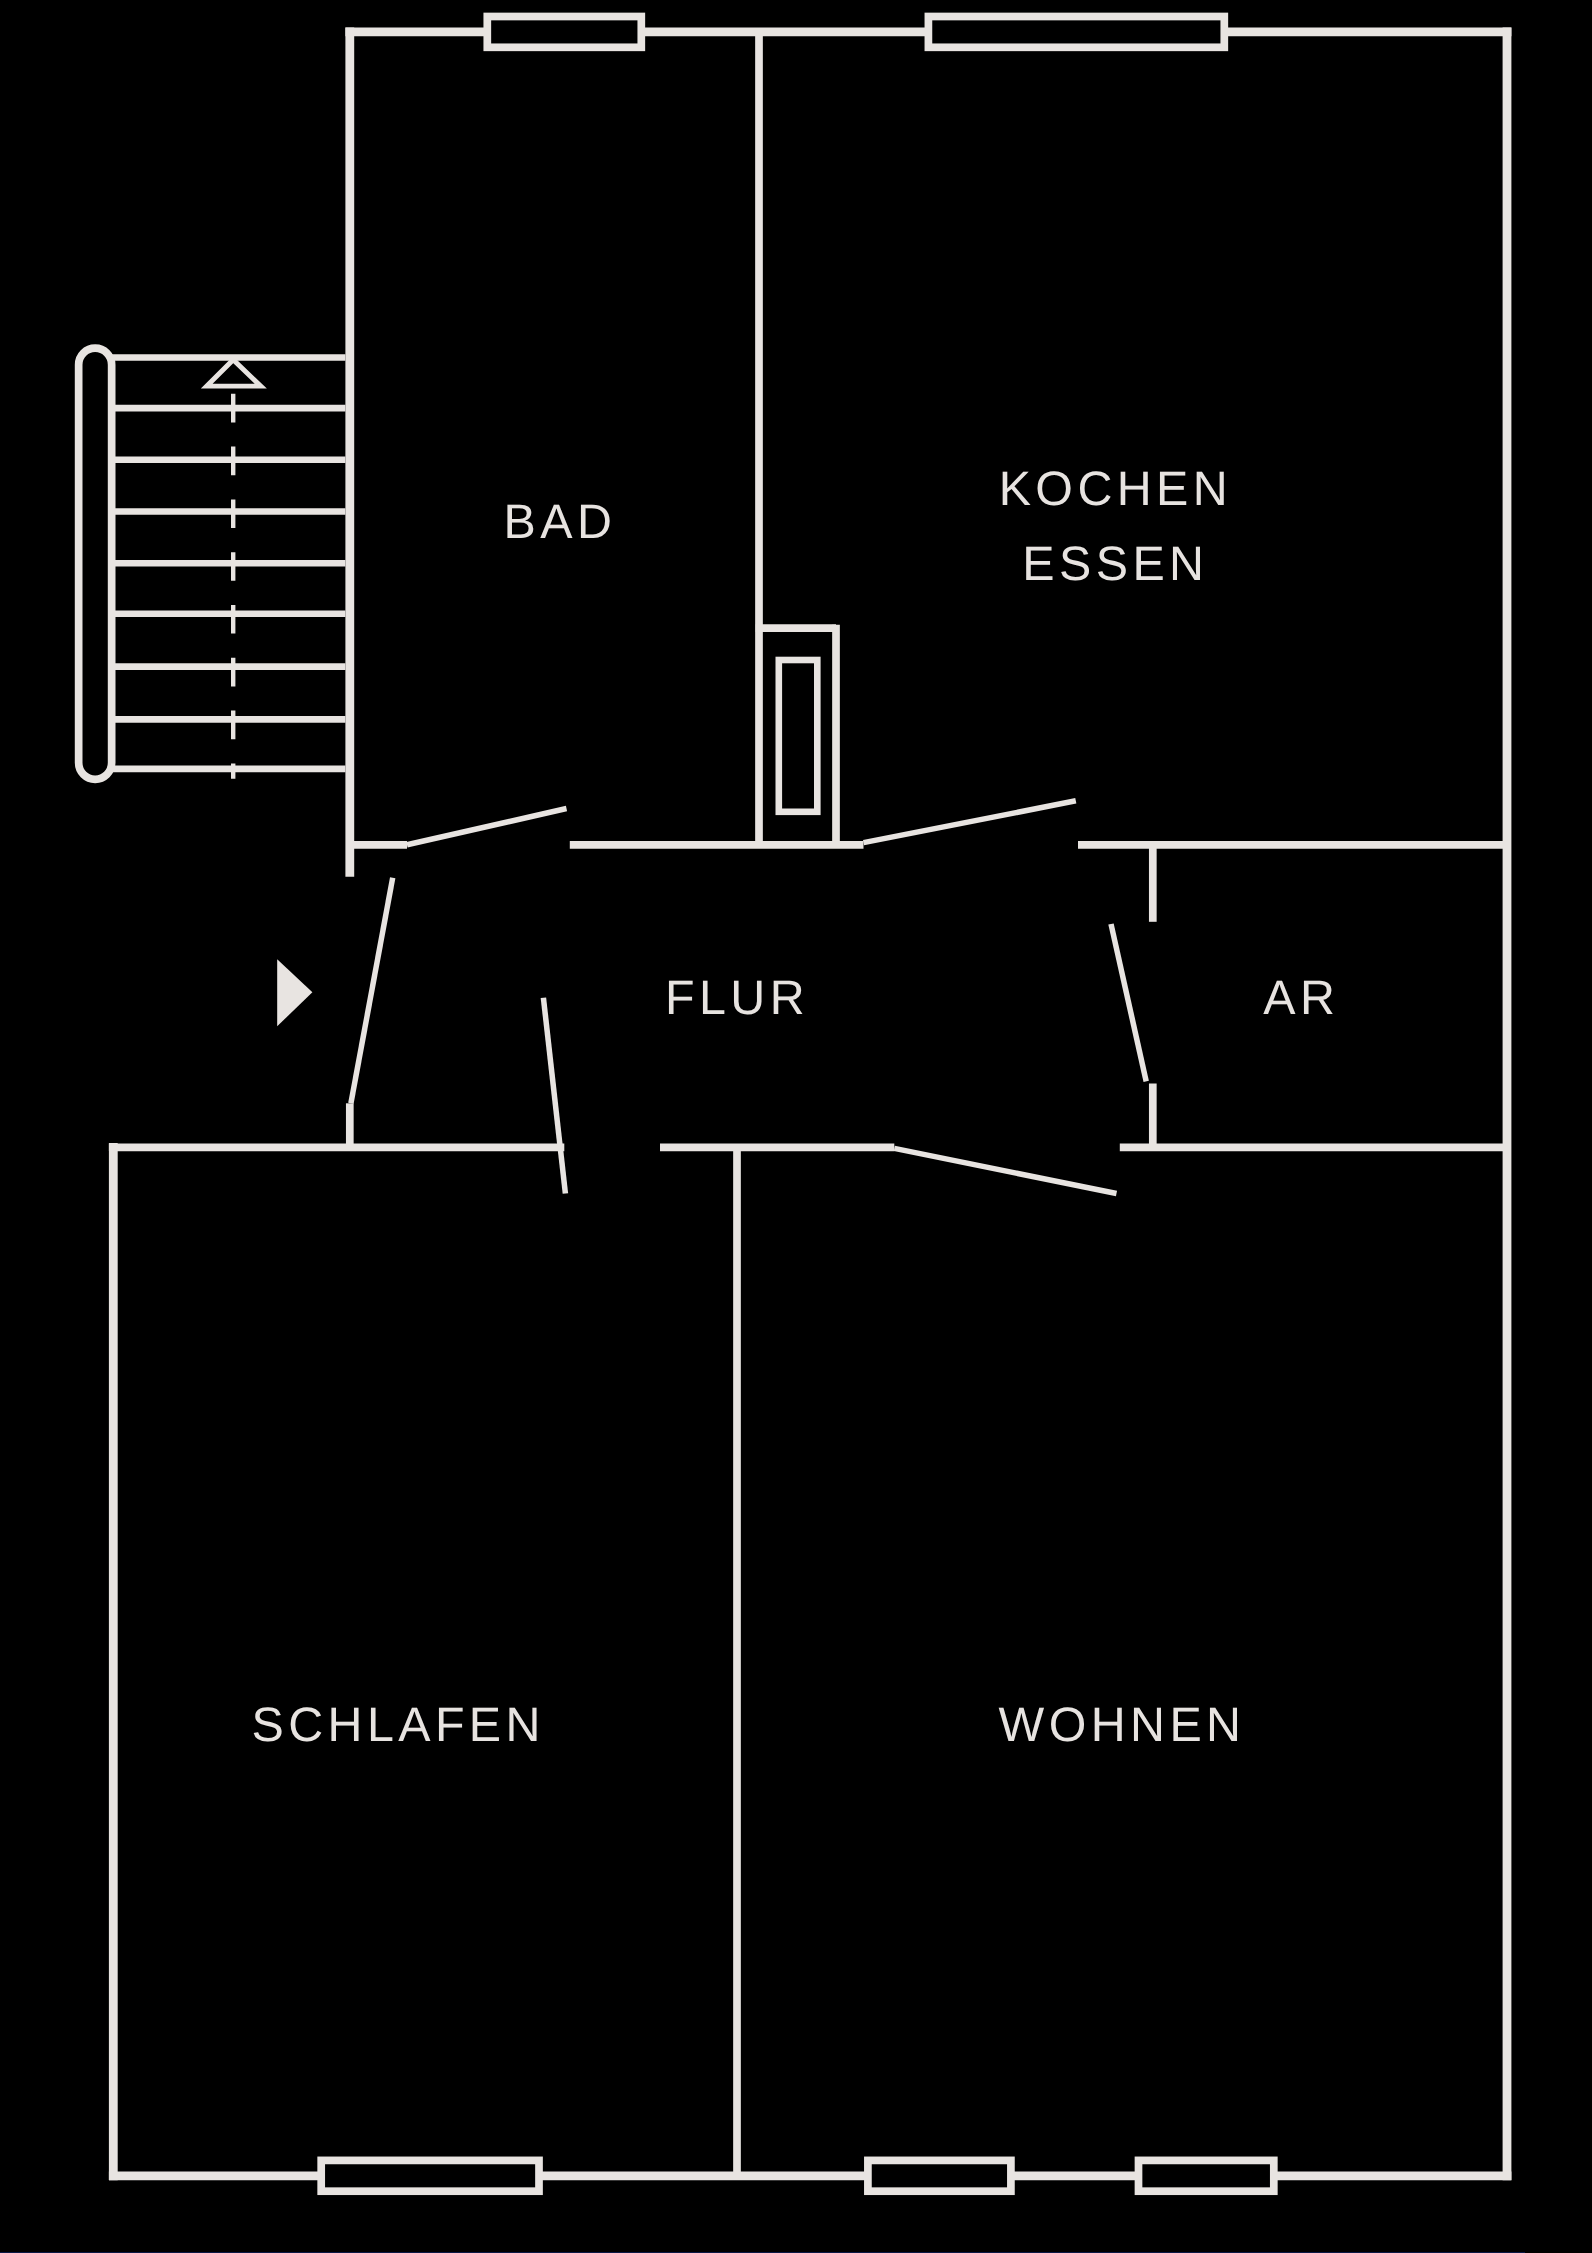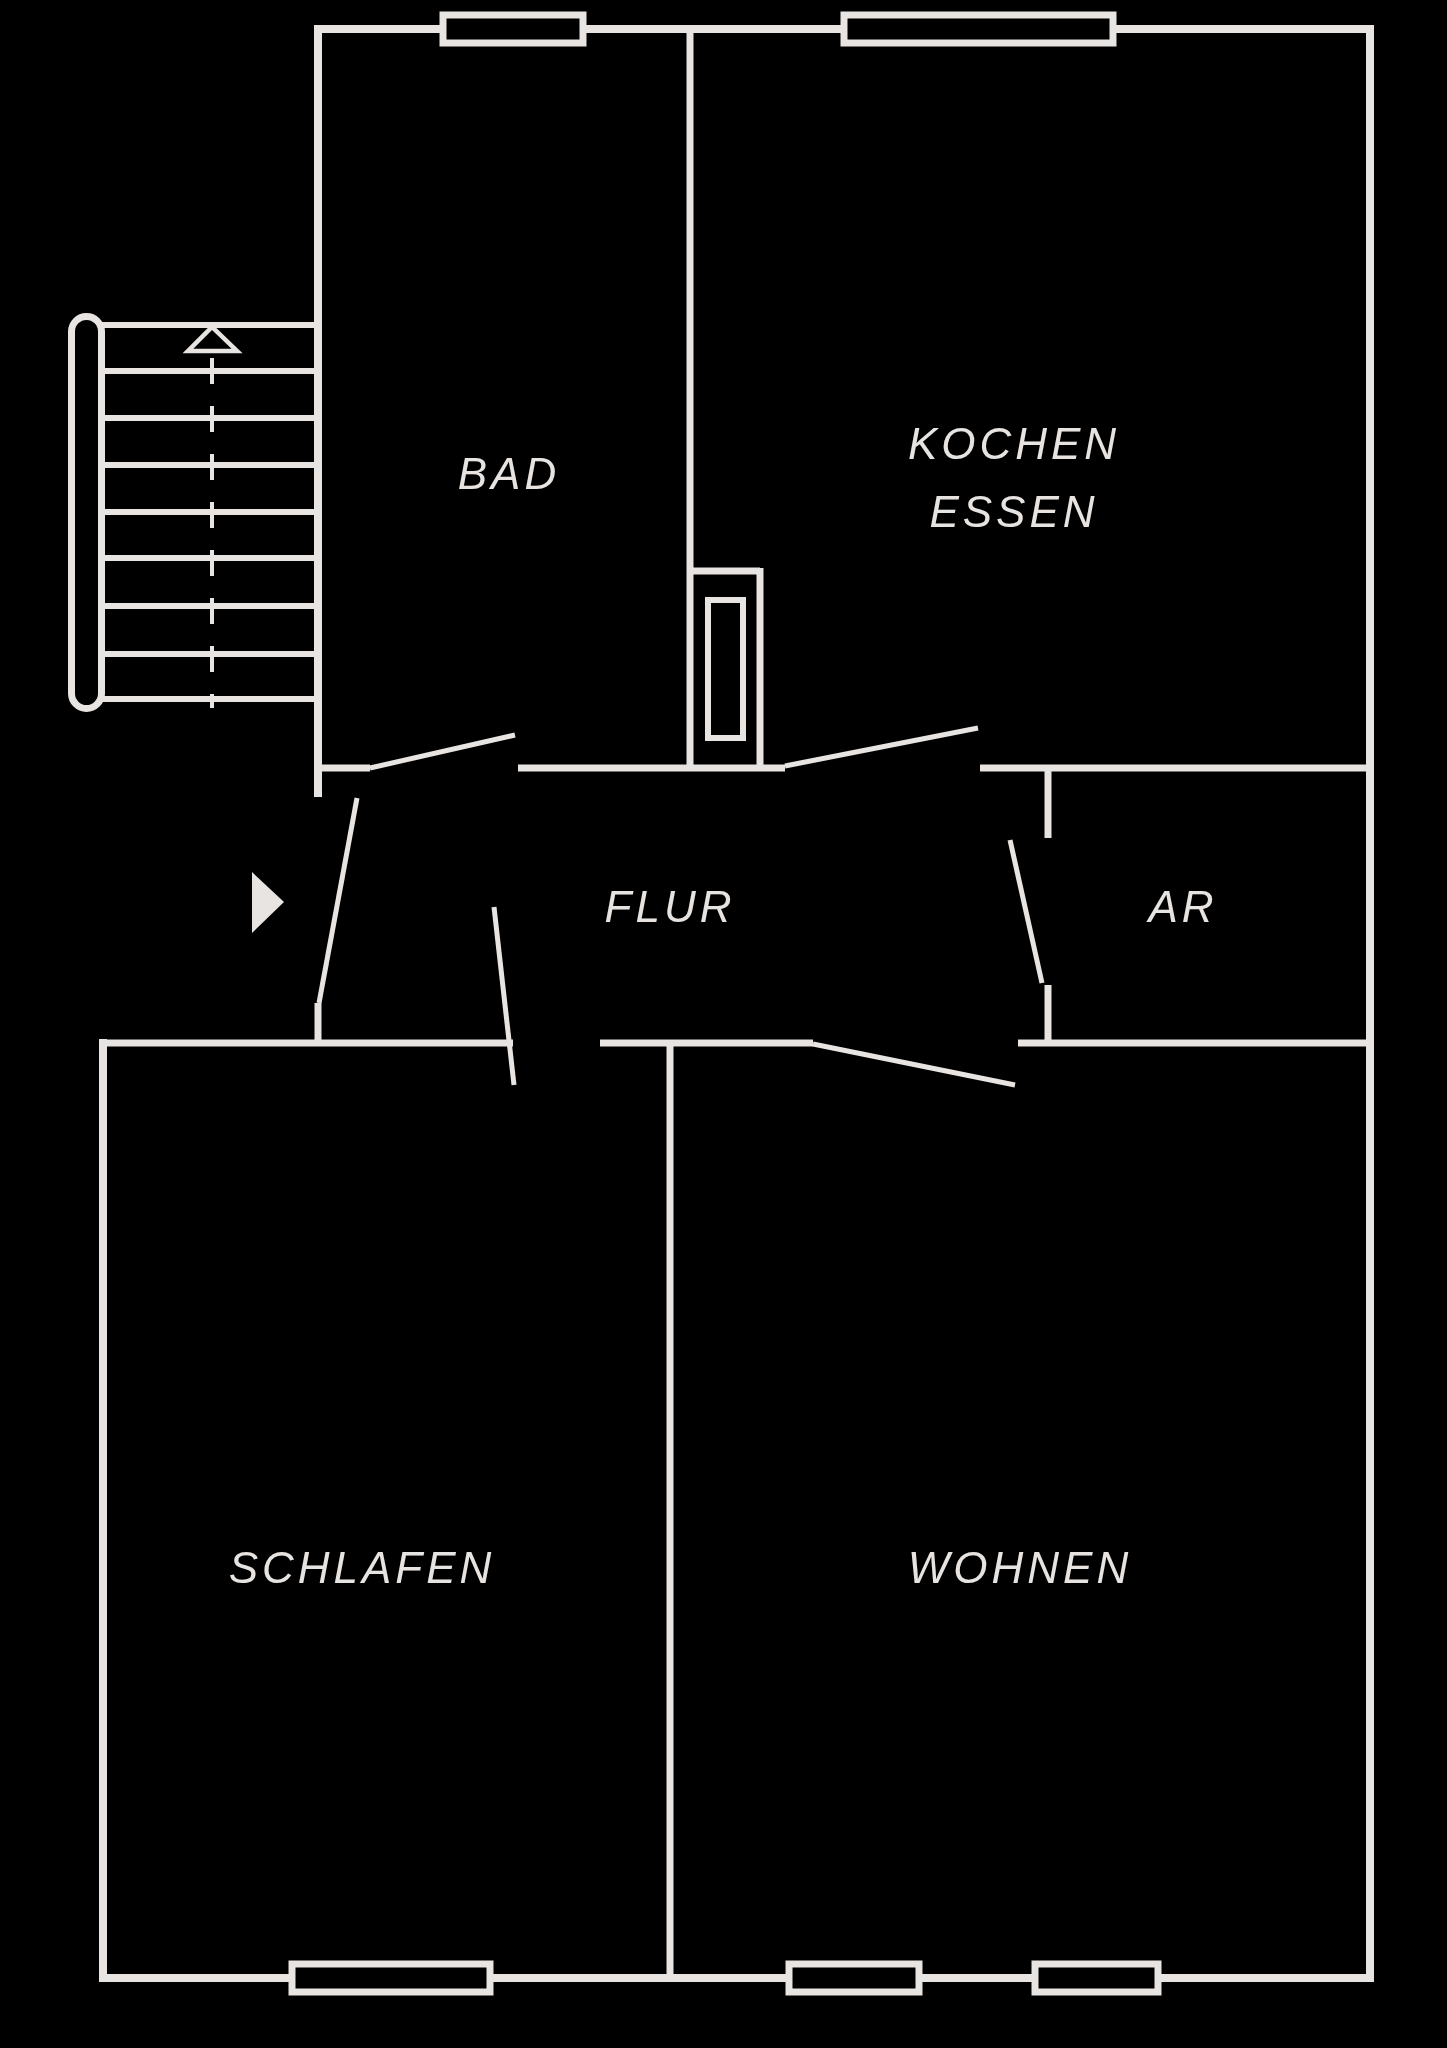--- a/index.html
+++ b/index.html
@@ -10,21 +10,20 @@
     height: 100%;
     overflow: hidden;
   }
   .plan-wrap {
     width: 100vw;
     height: 100vh;
     display: flex;
     align-items: center;
     justify-content: flex-start;
     background: #1d4ed8;
-    font-style: italic;
   }
   svg.floorplan {
     width: 100vw;
     height: 100vh;
     display: block;
   }
   text.room-label {
     font-family: "Liberation Sans", "DejaVu Sans", sans-serif;
     font-weight: 400;
   }

